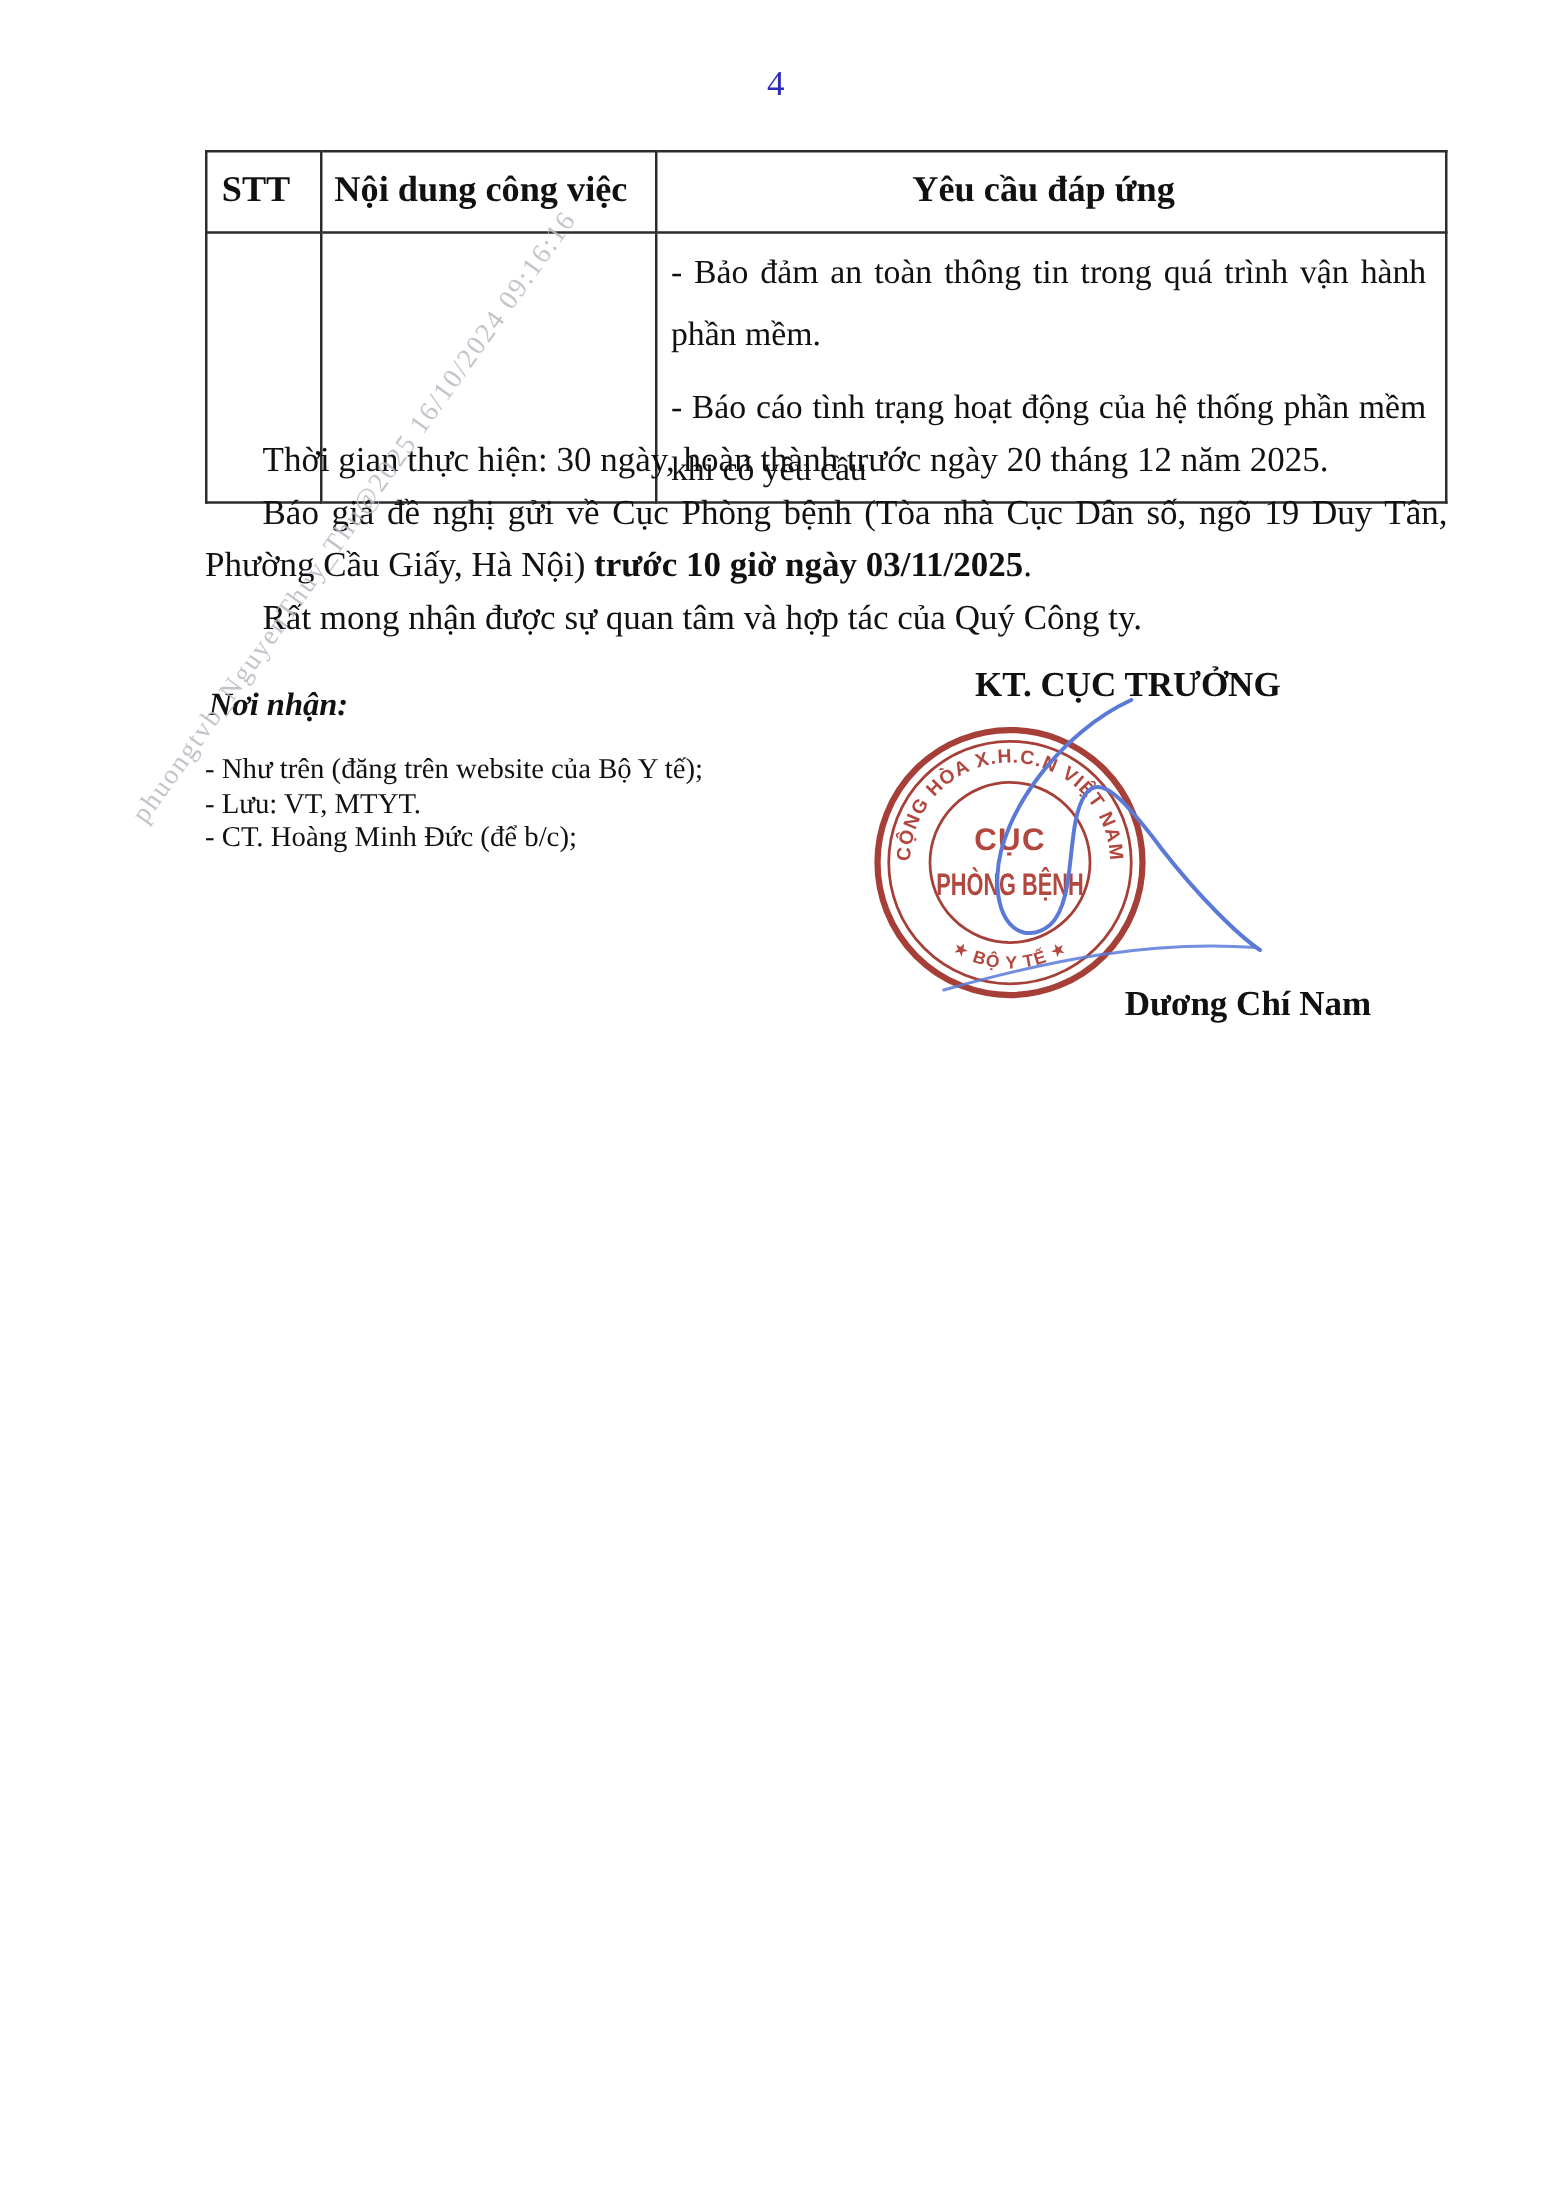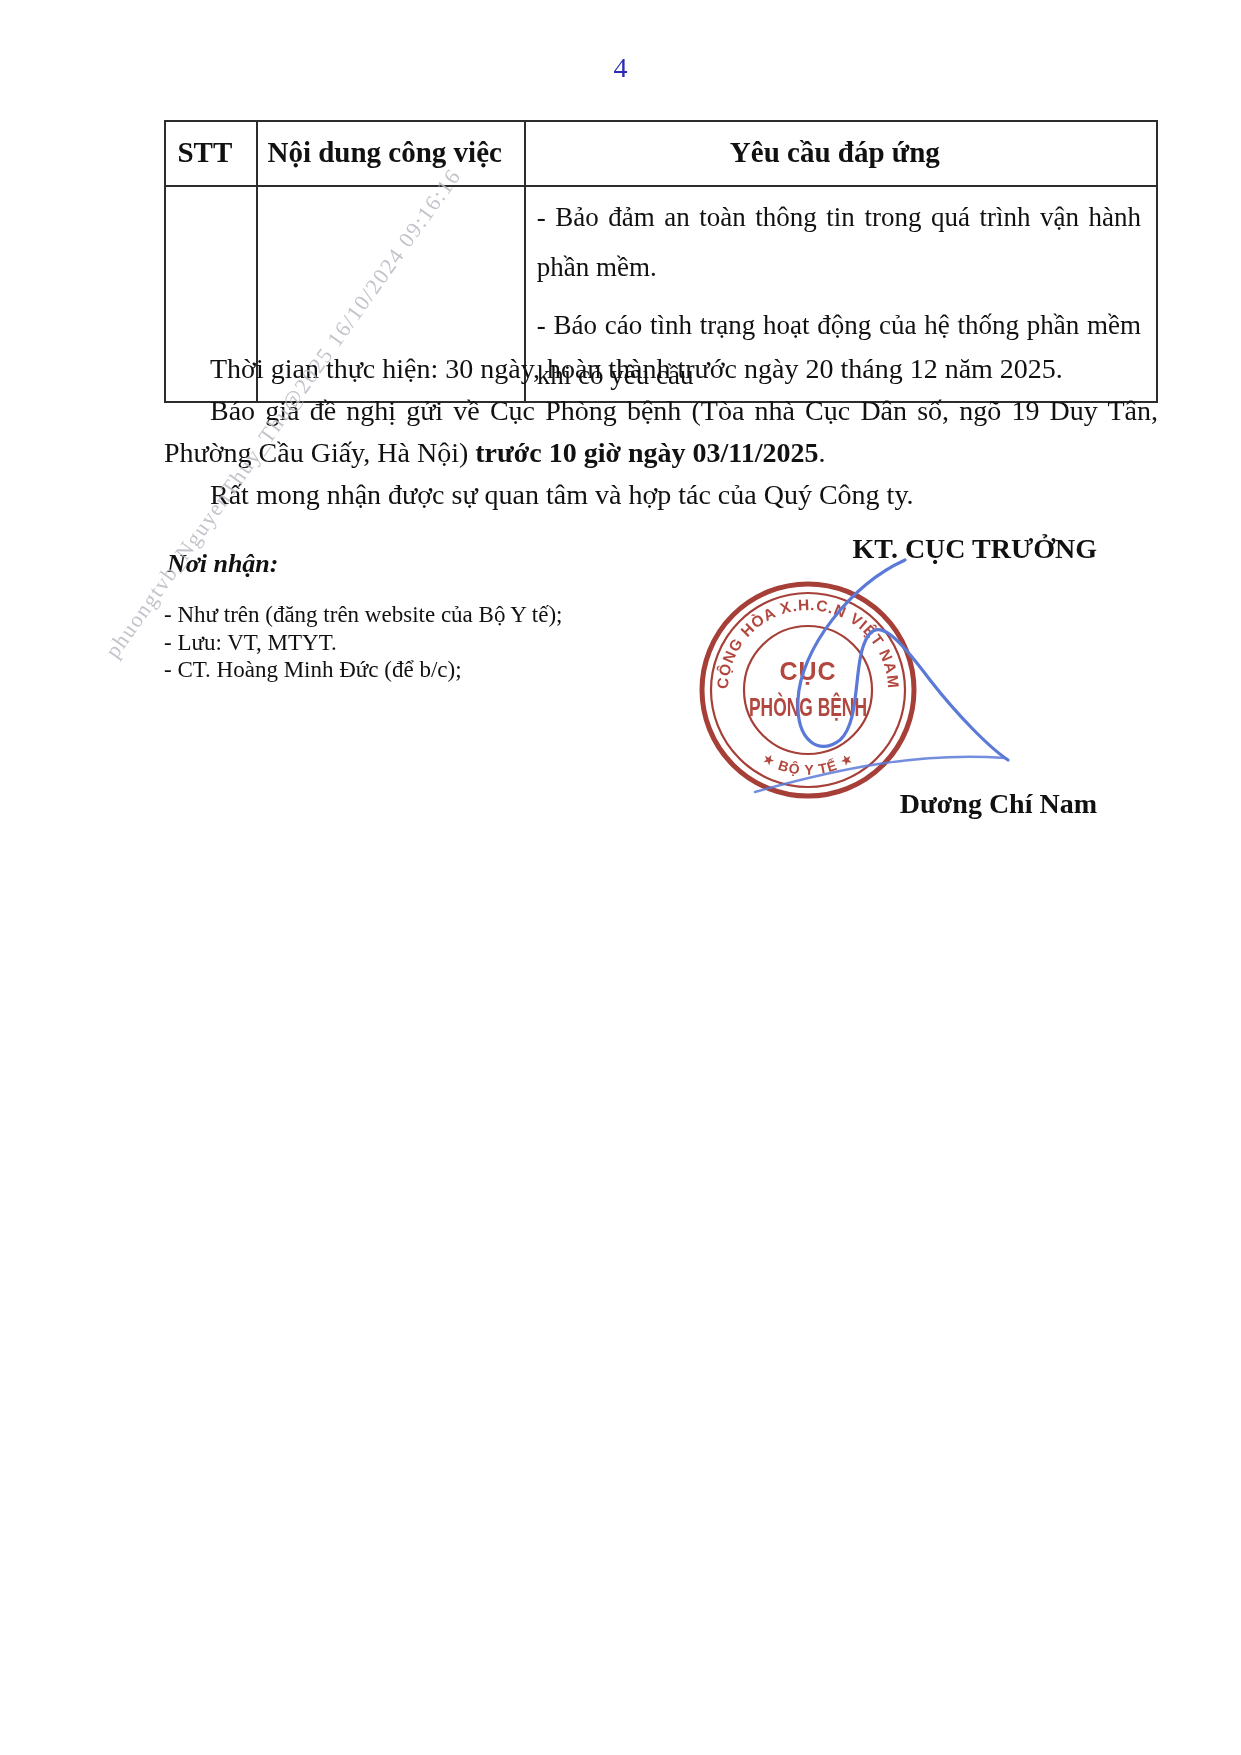--- a/index.html
+++ b/index.html
@@ -46,22 +46,22 @@
     text-indent:46px;margin:0;
   }
   .para b{font-weight:bold;}
   
   .noinhan{position:absolute;left:164px;top:546px;width:520px;}
   .noinhan-title{font-size:26px;font-weight:bold;font-style:italic;margin:3px;}
   .noinhan-item{font-size:23px;line-height:27.5px;margin:0;}
   .noinhan-list{margin-top:22px;}
   
   .sigblock{
-    position:absolute;left:737px;top:532px;width:360px;
-    text-align:right;font-weight:bold;font-size:28px;line-height:34px;
+    position:absolute;left:780px;top:532px;width:360px;
+    text-align:left;font-weight:bold;font-size:28px;line-height:34px;
     z-index:4;
   }
   .signame{
     position:absolute;left:737px;top:788px;width:360px;
     text-align:right;font-weight:bold;font-size:28px;z-index:5;
   }
   
   .stamp{position:absolute;left:692px;top:574px;width:232px;height:232px;z-index:2;opacity:.92;}
   .stamp-center{
     font-family:"Liberation Sans","DejaVu Sans",sans-serif;

